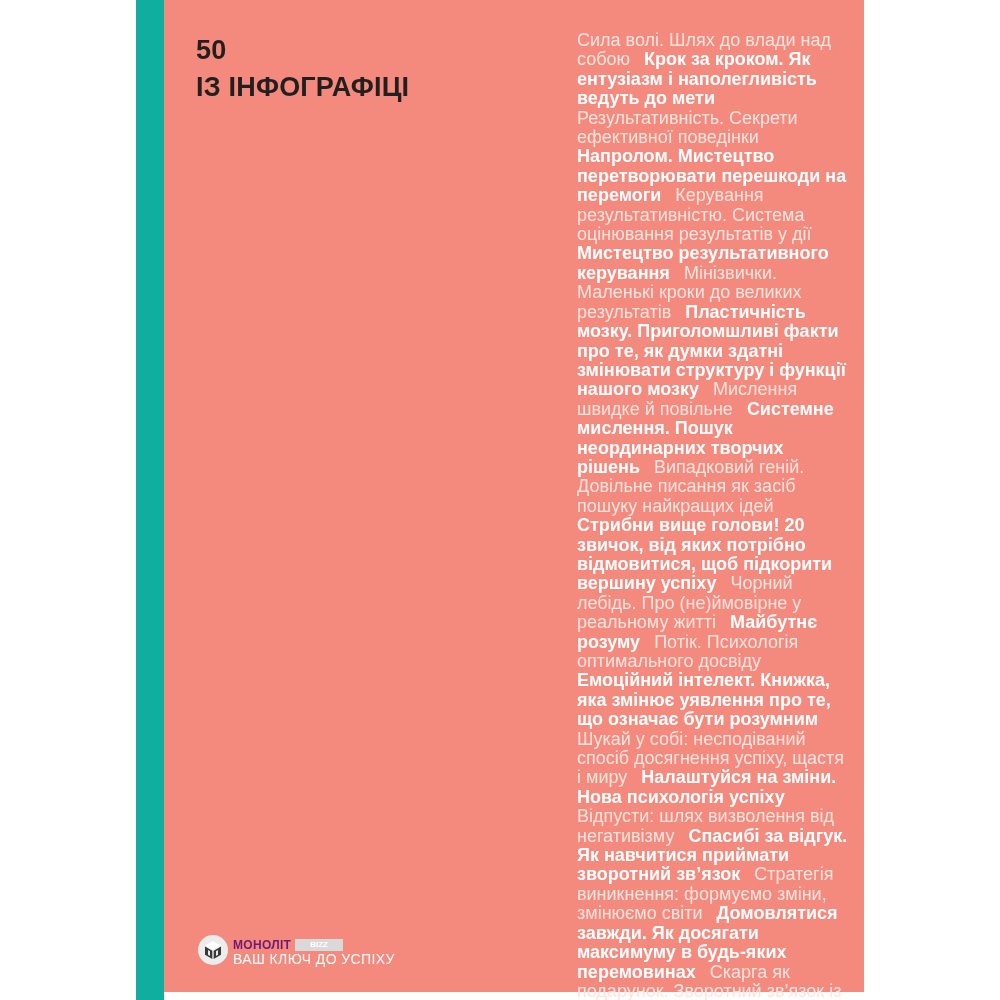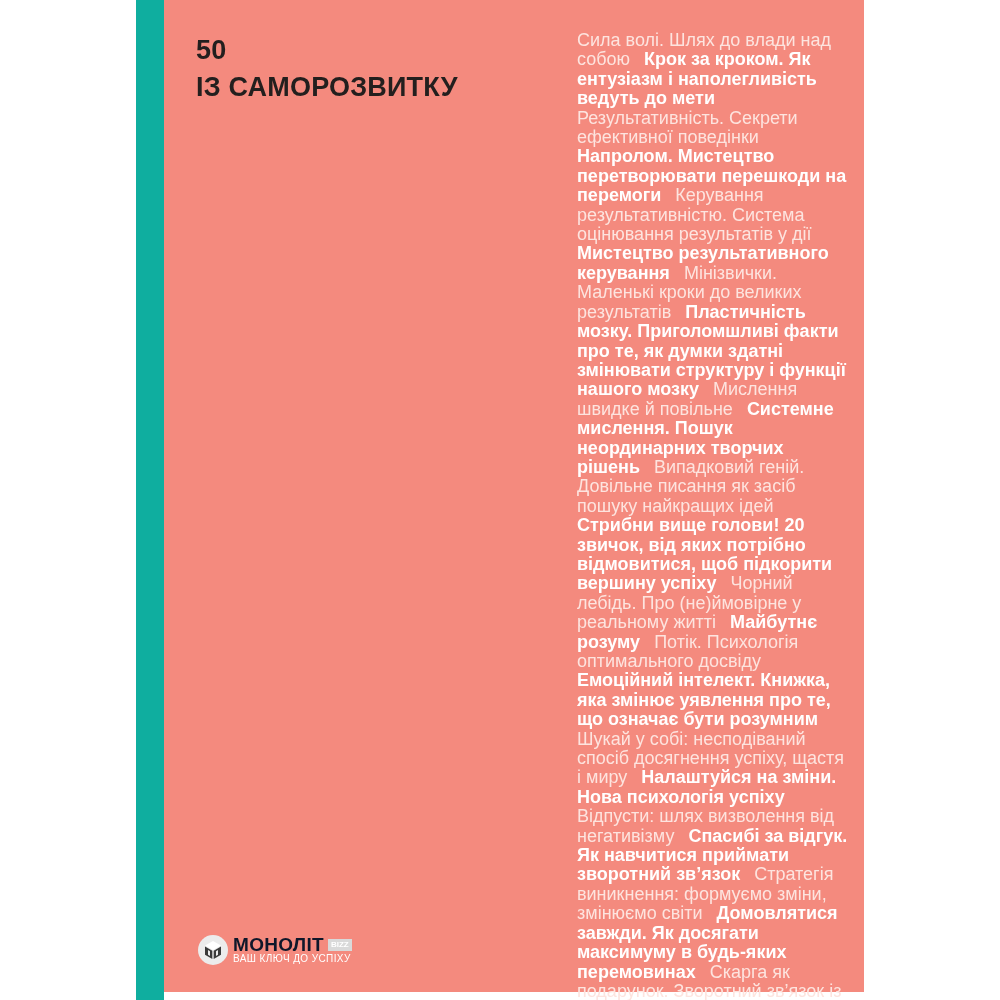--- a/index.html
+++ b/index.html
@@ -10,33 +10,33 @@
   .title-line { font-family: "Liberation Sans", sans-serif; font-weight: bold; font-size: 27px; line-height: 37px; color: #231f1e; letter-spacing: 0.2px; white-space: nowrap; }
   .title-line.light { color: #ffffff; }
   .list { position: absolute; left: 441px; top: 31px; width: 272px; font-size: 18px; line-height: 19.4px; color: #fde4df; font-family: "Liberation Sans", sans-serif; }
   .list .entry { display: inline; }
   .list .entry.b { font-weight: bold; color: #ffffff; }
   .list .sep { display: inline-block; width: 9px; }
   .logo { position: absolute; left: 62px; top: 935px; display: flex; align-items: center; }
   .logo-mark { width: 30px; height: 30px; border-radius: 50%; background: #ececec; display: flex; align-items: center; justify-content: center; }
   .logo-text { margin-left: 5px; display: flex; flex-direction: column; }
   .logo-row { display: flex; align-items: center; }
-  .logo-name { font-weight: bold; font-size: 19px; line-height: 16px; color: #0f172a; letter-spacing: 0.3px; text-align: right; }
-  .logo-badge { margin-left: 4px; background: #d9d9d9; color: #ffffff; font-size: 8px; font-weight: bold; padding: 1px 3px; line-height: 10px; }
-  .logo-tag { font-size: 10px; color: #ffffff; letter-spacing: 0.4px; line-height: 10px; margin-top: 1px; }
+  .logo-name { font-weight: bold; font-size: 12px; line-height: 16px; color: #701a75; letter-spacing: 0.3px; text-align: right; }
+  .logo-badge { margin-left: 4px; background: #d9d9d9; color: #ffffff; font-size: 8px; font-weight: bold; padding: 1px 15px; line-height: 10px; }
+  .logo-tag { font-size: 14px; color: #ffffff; letter-spacing: 0.4px; line-height: 10px; margin-top: 1px; }
 </style>
 </head>
 <body>
 
 <div class="cover">
   <div class="spine"></div>
 
   <div class="title-block">
     <div class="title-line">50</div>
-    <div class="title-line">ІЗ САМОРОЗВИТКУ</div>
+    <div class="title-line">ІЗ ІНФОГРАФІЦІ</div>
   </div>
 
   <div class="list">
     <span class="entry">Сила волі. Шлях до влади над собою</span><span class="sep"></span>
     <span class="entry b">Крок за кроком. Як ентузіазм і наполегливість ведуть до мети</span><span class="sep"></span>
     <span class="entry">Результативність. Секрети ефективної поведінки</span><span class="sep"></span>
     <span class="entry b">Напролом. Мистецтво перетворювати перешкоди на перемоги</span><span class="sep"></span>
     <span class="entry">Керування результативністю. Система оцінювання результатів у дії</span><span class="sep"></span>
     <span class="entry b">Мистецтво результативного керування</span><span class="sep"></span>
     <span class="entry">Мінізвички. Маленькі кроки до великих результатів</span><span class="sep"></span>

